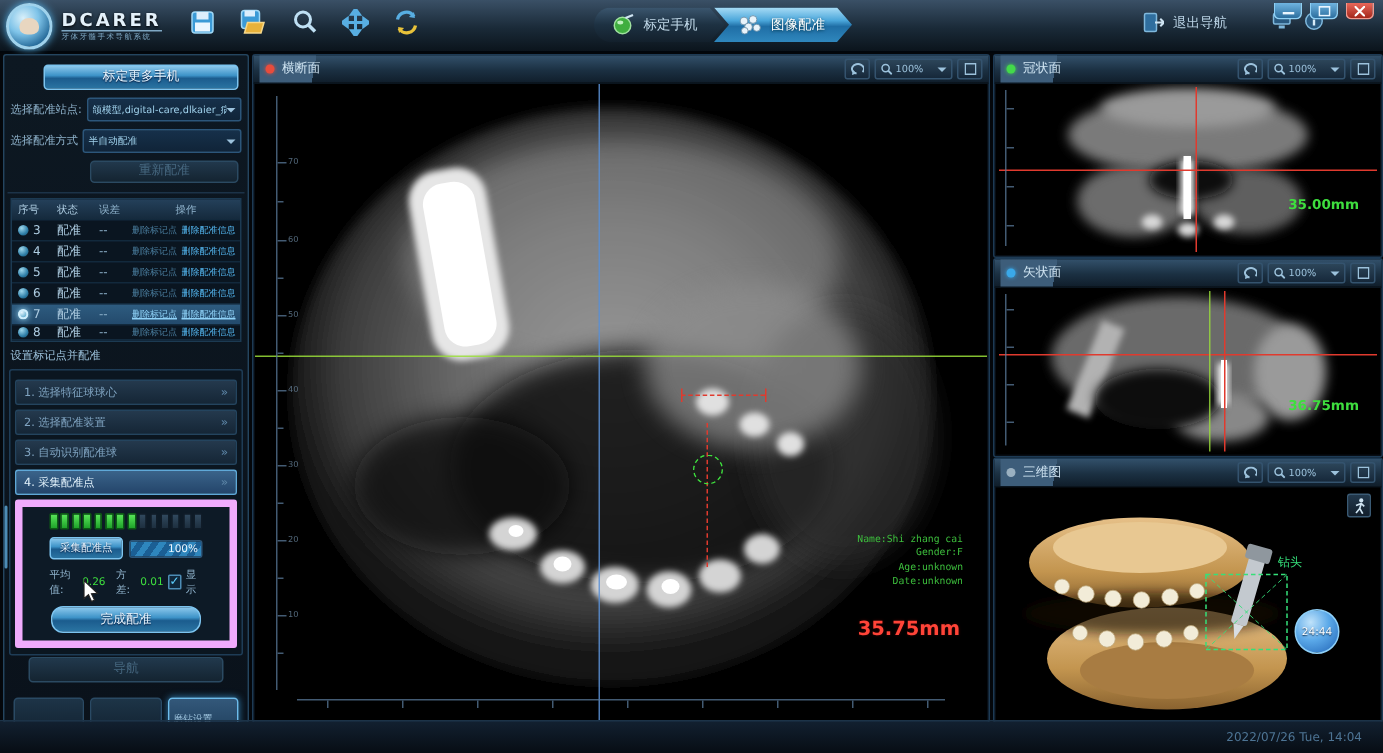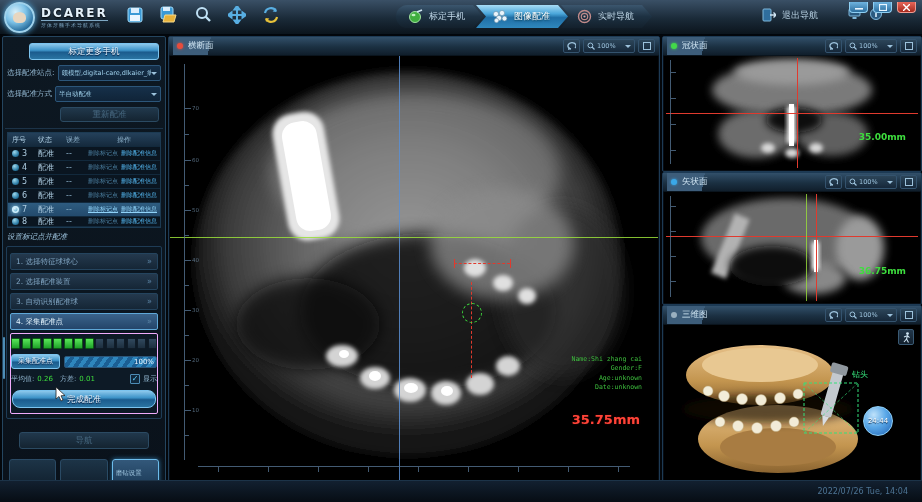--- a/index.html
+++ b/index.html
@@ -94,35 +94,35 @@
   .rdot{width:7px;height:7px;border-radius:50%;
     background:radial-gradient(circle at 35% 30%,#9fd8ec,#2f7fa8 60%,#14465f);}
   .rdot.sel{box-shadow:0 0 0 1.5px #cfeefc inset,0 0 4px #9fe0fc;background:radial-gradient(circle at 35% 30%,#eaf8ff,#58aacd 60%,#1c5e80);}
   
   .groupbox{margin:4px 3px 0;border:1px solid #1e3c56;border-radius:2px;padding:3px 2px 4px;background:#0b1620;}
   .acc{height:15px;margin:3px 1px 0;display:flex;align-items:center;padding:0 5px;
     background:linear-gradient(180deg,#24394d,#152636);border:1px solid #24445e;border-radius:2px;
     color:#7fa3c0;font-size:7.5px;}
   .acc .chev{margin-left:auto;color:#5c85a6;font-size:8px;}
   .acc.active{background:linear-gradient(180deg,#3a638a,#24456a);border-color:#5fa8d8;color:#e2f2fc;gap:20px;}
-  .collect{margin:3px 1px 0;border:1px solid #f0abfc;border-radius:2px;background:#0d1a26;padding:4px 0 5px;}
+  .collect{margin:3px 1px 0;border:5px solid #f0abfc;border-radius:2px;background:#0d1a26;padding:4px 18px 5px;}
   .segs{display:flex;gap:1.5px;}
   .seg{flex:1;height:9px;border-radius:1px;background:linear-gradient(180deg,#31495e,#1d2f3f);border:1px solid #101c28;}
   .seg.on{background:linear-gradient(180deg,#59e659,#1fa32a);border-color:#0c5a14;}
   .collect-row{display:flex;align-items:center;margin-top:5px;gap:4px;}
   .small-btn{height:13px;line-height:13px;padding:0 6px;font-size:7px;}
   .stripebar{flex:1;height:10px;border:1px solid #2c567a;border-radius:2px;position:relative;overflow:hidden;
     background:repeating-linear-gradient(125deg,#2e86bd 0 4px,#1b5f94 4px 8px);}
   .stripebar span{position:absolute;right:2px;top:0;font-size:7px;color:#eaf6ff;line-height:10px;}
   .stats{display:flex;align-items:center;margin-top:5px;font-size:7px;color:#8fb3cc;gap:3px;}
   .gval{color:#3ede3e;}
   .chk{width:8px;height:8px;border:1px solid #4d8cb5;background:#10283c;border-radius:1px;
     color:#5fd0ff;font-size:8px;line-height:7px;text-align:center;margin-left:auto;}
   .finish{margin:6px 1px 0;height:16px;line-height:16px;font-size:8.5px;border-radius:8px;}
-  .navbtn{margin:13px auto 0;width:128px;height:15px;line-height:15px;border-radius:3px;}
+  .navbtn{margin:1px auto 0;width:128px;height:15px;line-height:15px;border-radius:3px;}
   .tiles{display:flex;gap:4px;margin:10px 6px 0;}
   .tile{flex:1;height:27px;border-radius:3px;border:1px solid #2a4a64;
     background:linear-gradient(180deg,#1d3447,#101f2d);display:flex;align-items:center;gap:3px;padding:0 3px;}
   .tile.active{border-color:#6cbcec;background:linear-gradient(180deg,#33587a,#1b3a57);box-shadow:0 0 5px #2f78a8;}
   .tile-txt{font-size:6.5px;color:#9cc2dc;line-height:1.35;}
   .lscroll{position:absolute;left:0;top:300px;width:2px;height:42px;background:#4d8cb5;border-radius:1px;}
   
   .ov{position:absolute;}
   .vline{width:1px;}
   .hline{height:1px;}
@@ -215,28 +215,20 @@
       <div class="tab active">
         <svg width="16" height="15" fill="#e9f4fb" stroke="#6b90a8" stroke-width=".6">
             <circle cx="4" cy="5" r="2.6"></circle>
             <circle cx="10" cy="4" r="2.6"></circle>
             <circle cx="7" cy="9" r="2.6"></circle>
             <circle cx="12.5" cy="9.5" r="2.4"></circle>
             <circle cx="4.5" cy="11.5" r="2.2"></circle>
           </svg>
         <span>图像配准</span>
       </div>
-      <div class="tab">
-        <svg width="15" height="15" fill="none">
-            <circle cx="7.5" cy="7.5" r="6" stroke="#c08a8a" stroke-width="1.4"></circle>
-            <circle cx="7.5" cy="7.5" r="3.2" stroke="#c08a8a" stroke-width="1.2"></circle>
-            <circle cx="7.5" cy="7.5" r="1.1" fill="#d8a8a8"></circle>
-          </svg>
-        <span>实时导航</span>
-      </div>
     </div>
     <div class="exit">
       <svg width="14" height="14">
           <rect x="1" y="1" width="8" height="12" rx="1" fill="#2f6e9e" stroke="#7fb8dc"></rect>
           <path d="M8 7 L14 7 M11.5 4.5 L14 7 L11.5 9.5" stroke="#cfe4f2" stroke-width="1.4" fill="none"></path>
         </svg>
       <span>退出导航</span>
     </div>
     <div class="mini-icons">
       <svg width="13" height="12">
@@ -366,21 +358,21 @@
         <span class="c-st">配准</span>
         <span class="c-err">--</span>
         <span class="c-op">
             <span class="op1">删除标记点</span>
             <span class="op2">删除配准信息</span>
           </span>
       </div>
     </div>
 
     <div class="row" style="margin-top:4px;">
-      <span class="lbl" style="color:#9cc2dc;font-style:italic;">设置标记点并配准</span>
+      <span class="lbl" style="color:#9cc2dc;">设置标记点并配准</span>
     </div>
 
     <div class="groupbox">
       <div class="acc">
         <span>1. 选择特征球球心</span>
           <span class="chev">»</span>
       </div>
       <div class="acc">
         <span>2. 选择配准装置</span>
           <span class="chev">»</span>

